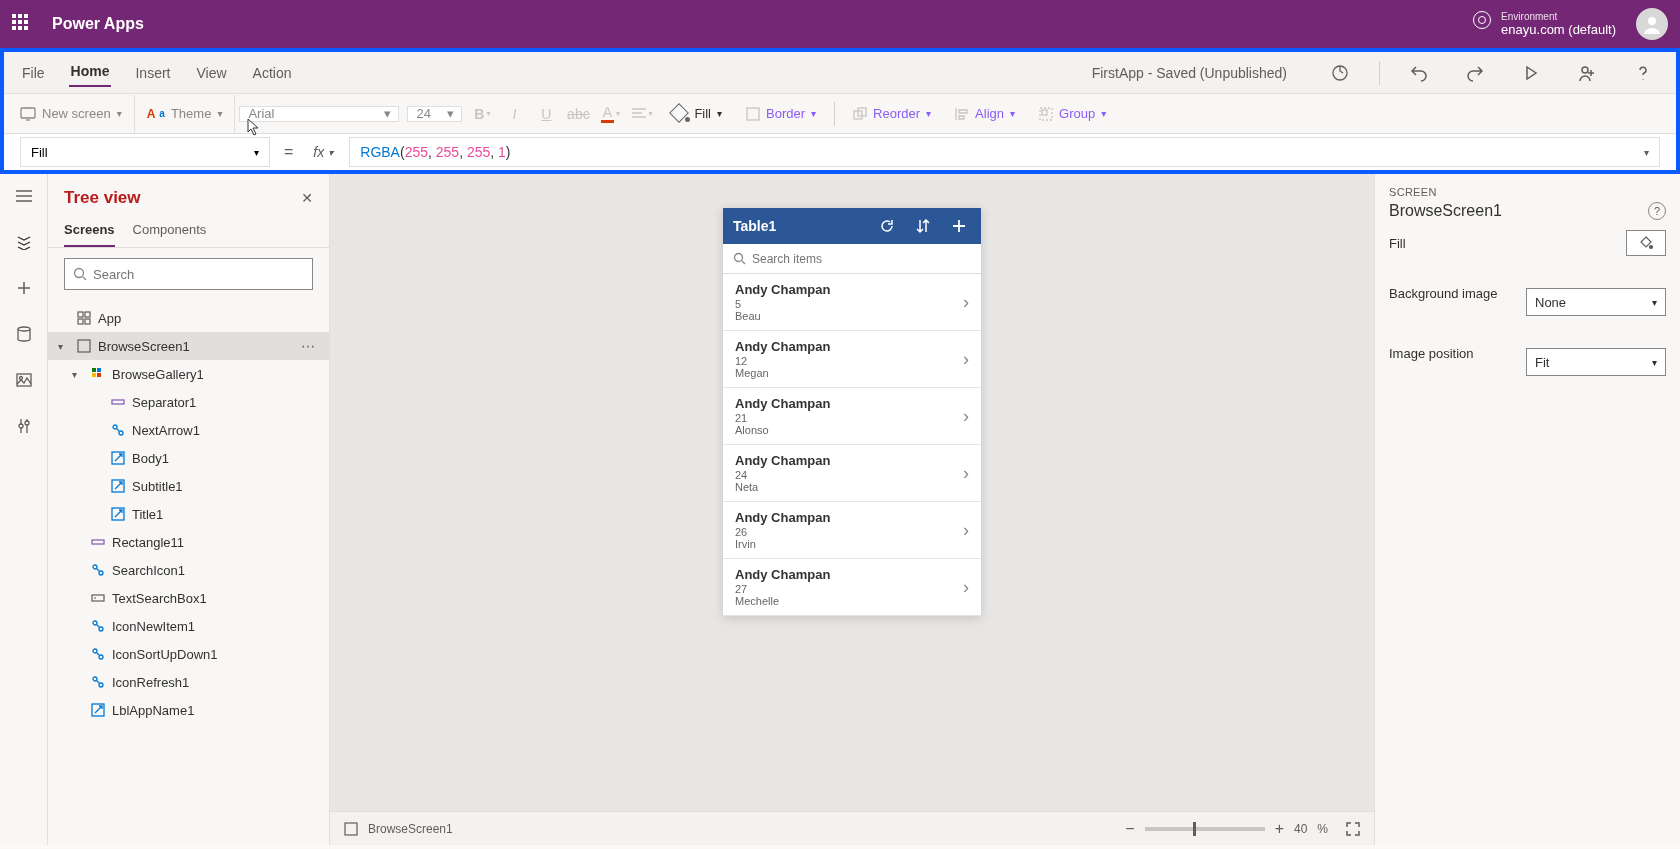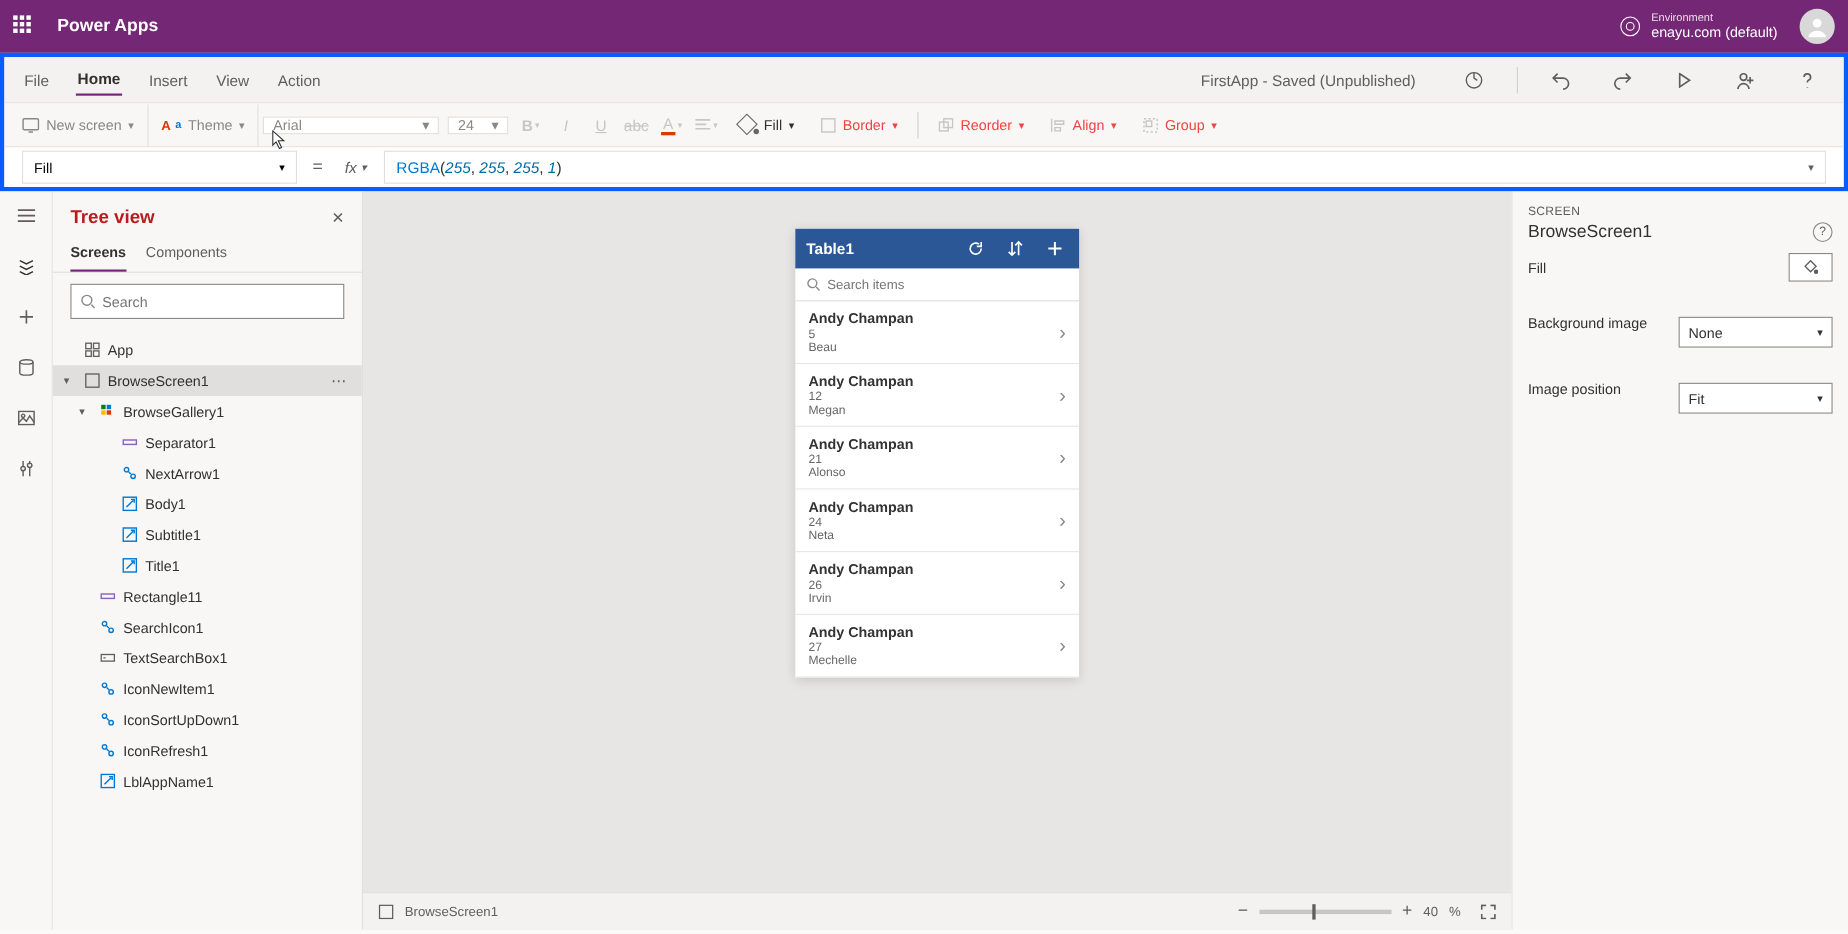--- a/index.html
+++ b/index.html
@@ -2,55 +2,55 @@
 <html><head>
 <meta charset="utf-8">
 <style>
 * { margin:0; padding:0; box-sizing:border-box; font-family:"Segoe UI",Arial,sans-serif; }
 body { width:1680px; height:849px; background:#faf9f8; overflow:hidden; position:relative; }
 .topbar { height:48px; background:#742774; display:flex; align-items:center; color:#fff; padding:0 12px; }
 .waffle { width:20px; height:20px; display:grid; grid-template-columns:repeat(3,4px); grid-template-rows:repeat(3,4px); gap:2px; margin-right:20px; cursor:pointer;}
 .waffle span { background:#fff; }
 .app-title { font-size:16px; font-weight:600; }
 .top-spacer { flex:1; }
-.env-block { display:flex; align-items:center; gap:10px; margin-right:20px; font-size:12px; }
+.env-block { display:flex; align-items:flex-start; gap:10px; margin-right:20px; font-size:12px; }
 .env-block .env-icon { width:18px; height:18px; border:1.5px solid #fff; border-radius:50%; position:relative; }
 .env-block .env-icon::after { content:""; position:absolute; width:6px; height:6px; border:1.5px solid #fff; border-radius:50%; left:4px; top:4px;}
 .env-text .l1 { font-size:10px; opacity:.85;}
 .env-text .l2 { font-size:13px; }
 .avatar { width:32px; height:32px; background:#d8d8d8; border-radius:50%; display:flex; align-items:center; justify-content:center; color:#888;}
 .blue-frame { border:4px solid #0b5cff; margin:0; }
 .menubar { height:42px; display:flex; align-items:center; padding:0 16px; gap:22px; background:#f3f2f1; border-bottom:1px solid #e1dfdd; }
 .menubar .mitem { font-size:14px; color:#605e5c; cursor:pointer; padding:4px 2px; }
 .menubar .mitem.active { color:#323130; font-weight:600; border-bottom:2px solid #742774; padding-bottom:6px;}
 .menubar .spacer { flex:1; }
 .status-text { font-size:14px; color:#605e5c; margin-right:14px;}
 .menubar .ic { width:34px; height:34px; display:flex; align-items:center; justify-content:center; color:#605e5c; cursor:pointer; font-size:16px;}
 .vsep { width:1px; height:24px; background:#d0d0d0; }
 .toolbar { height:40px; display:flex; align-items:center; padding:0 16px; background:#f8f7f6; border-bottom:1px solid #e1dfdd; gap:0; }
 .tbtn { display:flex; align-items:center; gap:6px; padding:0 12px; height:38px; font-size:13px; color:#8a8886; cursor:pointer; border-right:1px solid #e1dfdd;}
 .tbtn.first { padding-left:0;}
 .tbtn .chev { font-size:10px; }
-.tbtn.dis { color:#ef4444; }
+.tbtn.dis { color:#8b5cf6; }
 .tsel { height:16px; border:1px solid #e1dfdd; background:#fff; padding:0 8px; font-size:13px; color:#8a8886; display:flex; align-items:center; margin:0 4px; gap:6px;}
 .tsel.font { width:160px; }
 .tsel.size { width:55px; }
 .ticon { width:32px; height:32px; display:flex; align-items:center; justify-content:center; color:#c8c6c4; cursor:pointer; font-size:14px;}
 .fill-icon { position:relative; width:18px; height:16px; }
 .fill-icon::before { content:""; position:absolute; width:12px; height:12px; border:1.5px solid #666; transform:rotate(45deg); left:2px; top:0;}
 .fill-icon::after { content:""; position:absolute; width:5px; height:5px; background:#666; border-radius:50%; right:-2px; bottom:0;}
 .formula-row { height:36px; display:flex; align-items:center; padding:0 16px; background:#fff; gap:10px; }
 .prop-sel { width:250px; height:30px; border:1px solid #e1dfdd; padding:0 10px; font-size:13px; display:flex; align-items:center; justify-content:space-between;}
 .eq { font-size:16px; color:#605e5c; padding:0 4px;}
 .fx { font-style:italic; font-size:14px; color:#605e5c; padding:0 6px; display:flex; gap:4px; align-items:center;}
 .fx .chev{ font-size:10px;}
 .formula-input { flex:1; height:30px; border:1px solid #e1dfdd; padding:0 10px; font-size:14px; font-family:Consolas,monospace; display:flex; align-items:center;}
 .formula-input .fn{ color:#0078d4;}
 .formula-input .paren{ color:#323130;}
-.formula-input .num{ color:#0369a1;font-style:italic;}
+.formula-input .num{ color:#ec4899;}
 .formula-input .comma{ color:#323130;}
 .main { display:flex; height:calc(849px - 48px - 130px); }
 .rail { width:48px; background:#f8f7f6; border-right:1px solid #e1dfdd; display:flex; flex-direction:column; align-items:center; padding-top:10px; gap:22px;}
 .rail .ric { width:24px; height:24px; display:flex; align-items:center; justify-content:center; color:#605e5c; cursor:pointer; font-size:16px;}
 .rail .ric.active { color:#323130; }
 .tree-panel { width:282px; background:#f8f7f6; border-right:1px solid #e1dfdd; display:flex; flex-direction:column; position:relative;}
 .tree-head { display:flex; align-items:center; justify-content:space-between; padding:14px 16px 6px;}
 .tree-head h3 { font-size:17px; font-weight:600; color:#b91c1c;}
 .tree-head .close{ font-size:14px; color:#605e5c; cursor:pointer;}
 .tree-tabs { display:flex; gap:18px; padding:0 16px; border-bottom:1px solid #e1dfdd;}

